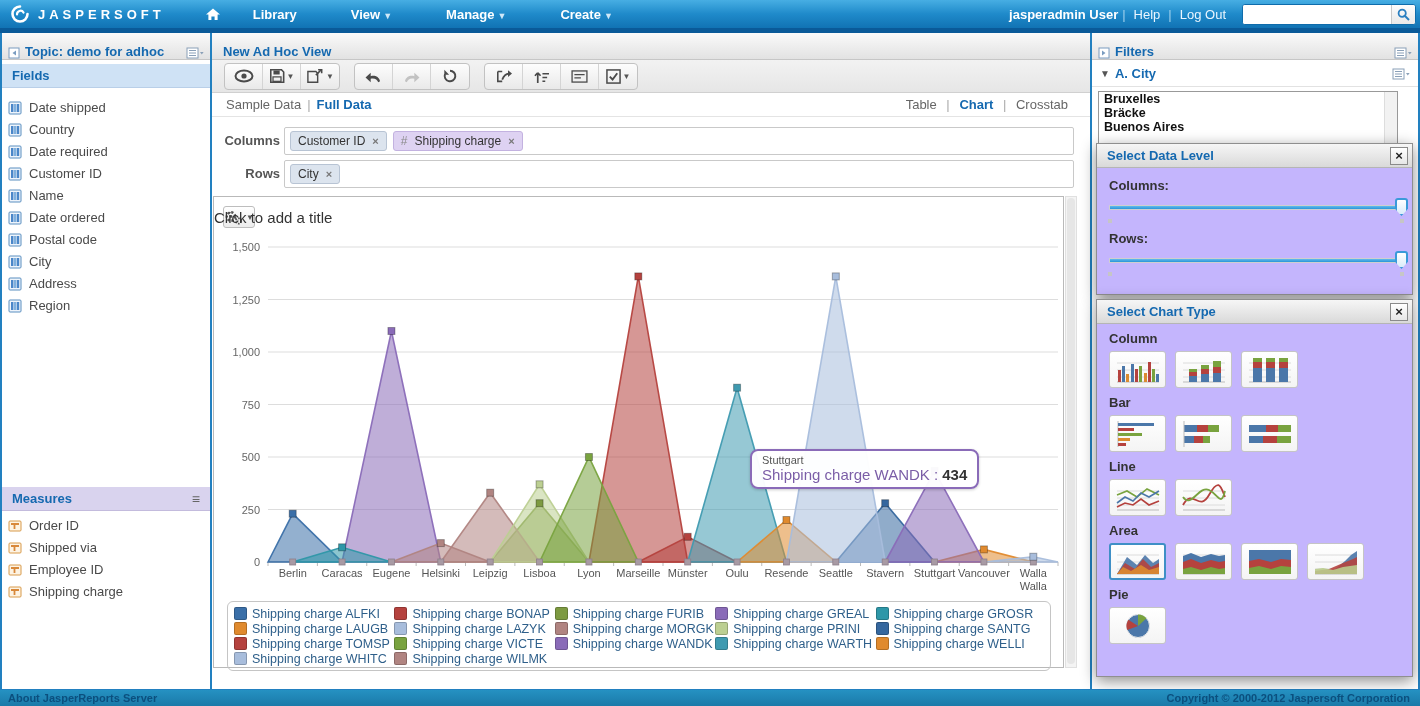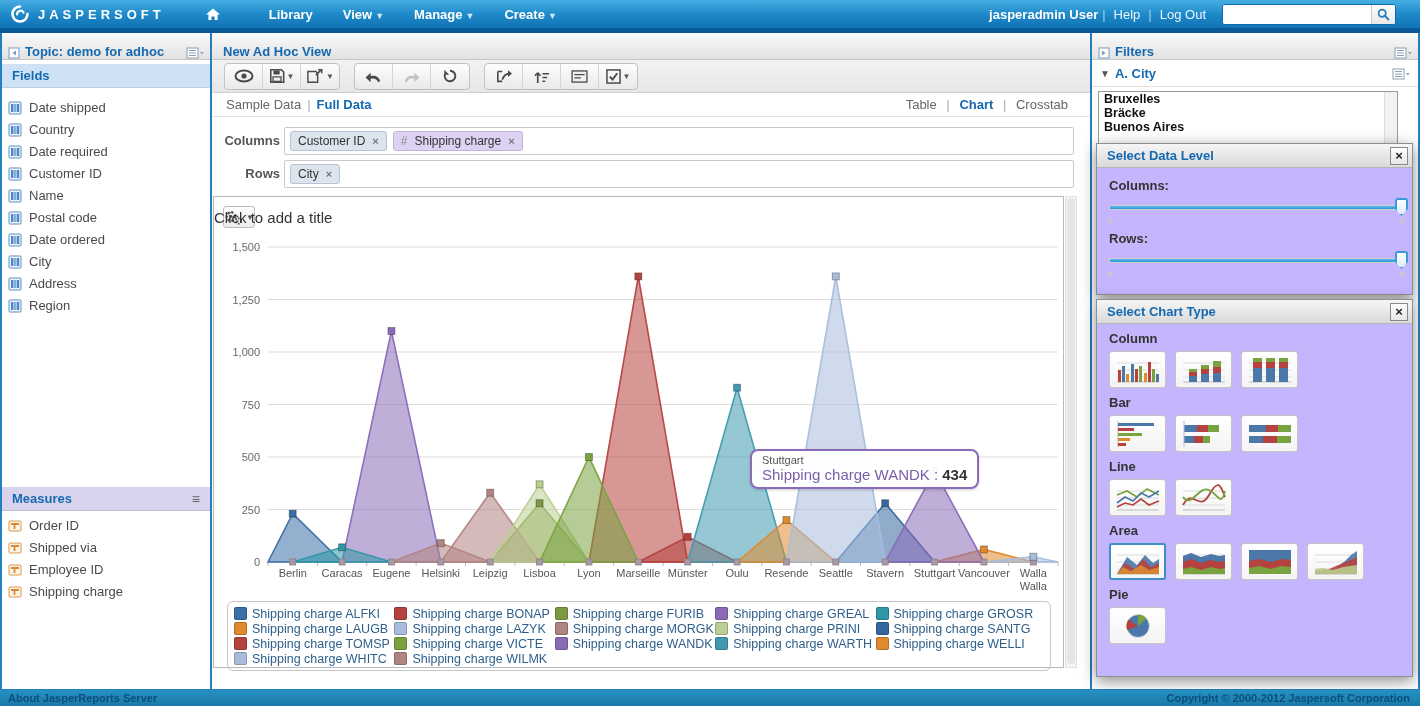--- a/index.html
+++ b/index.html
@@ -6,25 +6,25 @@
   html,body { width:1420px; height:706px; overflow:hidden; }
   body { font-family:"Liberation Sans", sans-serif; font-size:13px; color:#333;
          background:#2280c0; position:relative; }
 
   
   #navbar { position:absolute; left:0; top:0; width:1420px; height:28px;
     background:linear-gradient(#47aee3,#1f8aca 50%,#1173b4); display:flex; align-items:center; }
   #navstrip { position:absolute; left:0; top:28px; width:1420px; height:5px; background:#0a5a99; }
   .brand { display:flex; align-items:center; margin-left:10px; }
   .brand-name { color:#fff; font-weight:bold; letter-spacing:4px; font-size:13px; margin-left:8px; }
-  .nav-menu { display:flex; align-items:center; margin-left:48px; gap:30px; }
+  .nav-menu { display:flex; align-items:center; margin-left:32px; gap:54px; }
   .nav-item { color:#fff; font-weight:bold; font-size:13px; cursor:pointer; display:flex; align-items:center; }
   .nav-item .caret { color:#cfe8f8; font-size:9px; margin-left:3px; margin-top:3px; }
   #home-btn { margin-left:40px; }
-  .nav-right { position:absolute; right:24px; display:flex; align-items:center; }
+  .nav-right { position:absolute; right:4px; display:flex; align-items:center; }
   .nav-user { color:#fff; font-weight:bold; }
   .nav-link { color:#eaf6ff; margin:0 4px; cursor:pointer; }
   .nav-sep { color:#9fd0ec; margin:0 4px; }
   #search-box { display:flex; margin-left:12px; background:#fff; border:1px solid #0f6cab; border-radius:3px; overflow:hidden; }
   #search-input { width:148px; height:19px; border:none; outline:none; padding:0 5px; font-size:12px; }
   #search-btn { width:24px; height:19px; background:linear-gradient(#fdfdfd,#e9e9e9); border-left:1px solid #c9c9c9;
     display:flex; align-items:center; justify-content:center; cursor:pointer; }
 
   
   .panel { position:absolute; top:33px; height:656px; background:#fff; }
@@ -254,30 +254,30 @@
         </svg>
         <span class="lbl">Name</span>
       </div>
       <div class="tree-item">
         <svg width="14" height="14" viewBox="0 0 14 14">
           <rect x="1" y="1" width="12" height="12" rx="1" fill="#eef4fb" stroke="#5b8fc0"></rect>
           <rect x="3" y="3" width="2.4" height="8" fill="#4a86c8"></rect>
           <rect x="5.9" y="3" width="2.4" height="8" fill="#7fb0dd"></rect>
           <rect x="8.8" y="3" width="2.4" height="8" fill="#4a86c8"></rect>
         </svg>
+        <span class="lbl">Date ordered</span>
+      </div>
+      <div class="tree-item">
+        <svg width="14" height="14" viewBox="0 0 14 14">
+          <rect x="1" y="1" width="12" height="12" rx="1" fill="#eef4fb" stroke="#5b8fc0"></rect>
+          <rect x="3" y="3" width="2.4" height="8" fill="#4a86c8"></rect>
+          <rect x="5.9" y="3" width="2.4" height="8" fill="#7fb0dd"></rect>
+          <rect x="8.8" y="3" width="2.4" height="8" fill="#4a86c8"></rect>
+        </svg>
         <span class="lbl">Postal code</span>
-      </div>
-      <div class="tree-item">
-        <svg width="14" height="14" viewBox="0 0 14 14">
-          <rect x="1" y="1" width="12" height="12" rx="1" fill="#eef4fb" stroke="#5b8fc0"></rect>
-          <rect x="3" y="3" width="2.4" height="8" fill="#4a86c8"></rect>
-          <rect x="5.9" y="3" width="2.4" height="8" fill="#7fb0dd"></rect>
-          <rect x="8.8" y="3" width="2.4" height="8" fill="#4a86c8"></rect>
-        </svg>
-        <span class="lbl">Date ordered</span>
       </div>
       <div class="tree-item">
         <svg width="14" height="14" viewBox="0 0 14 14">
           <rect x="1" y="1" width="12" height="12" rx="1" fill="#eef4fb" stroke="#5b8fc0"></rect>
           <rect x="3" y="3" width="2.4" height="8" fill="#4a86c8"></rect>
           <rect x="5.9" y="3" width="2.4" height="8" fill="#7fb0dd"></rect>
           <rect x="8.8" y="3" width="2.4" height="8" fill="#4a86c8"></rect>
         </svg>
         <span class="lbl">City</span>
       </div>

